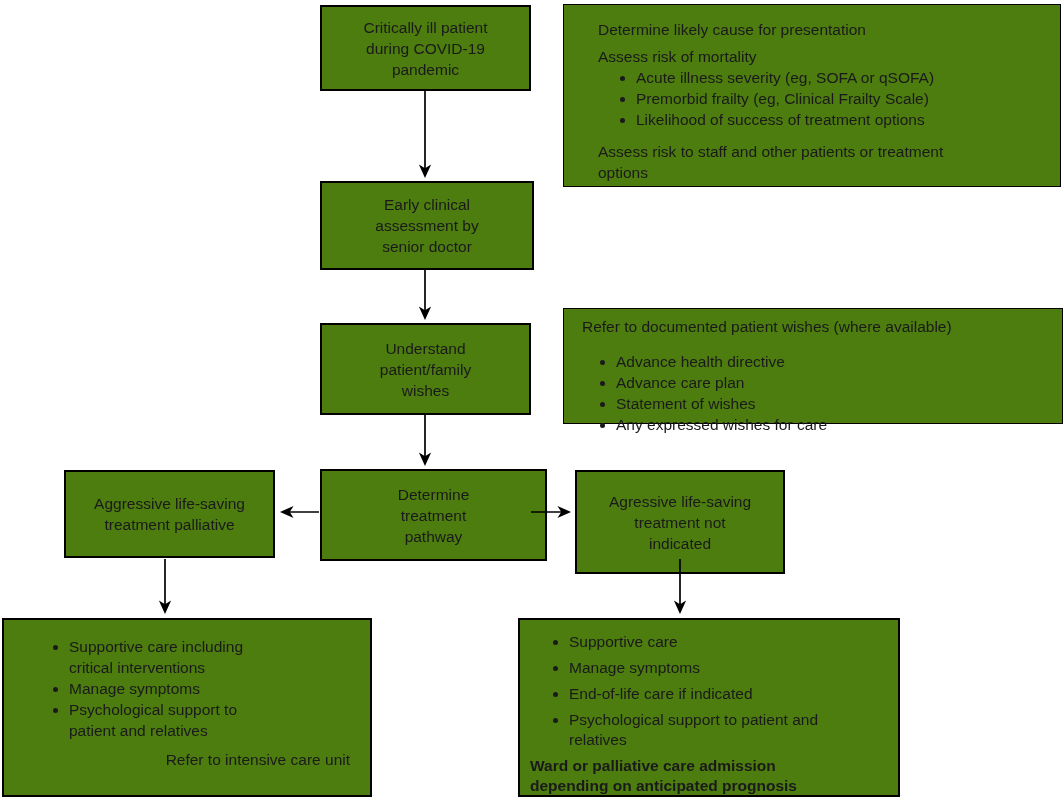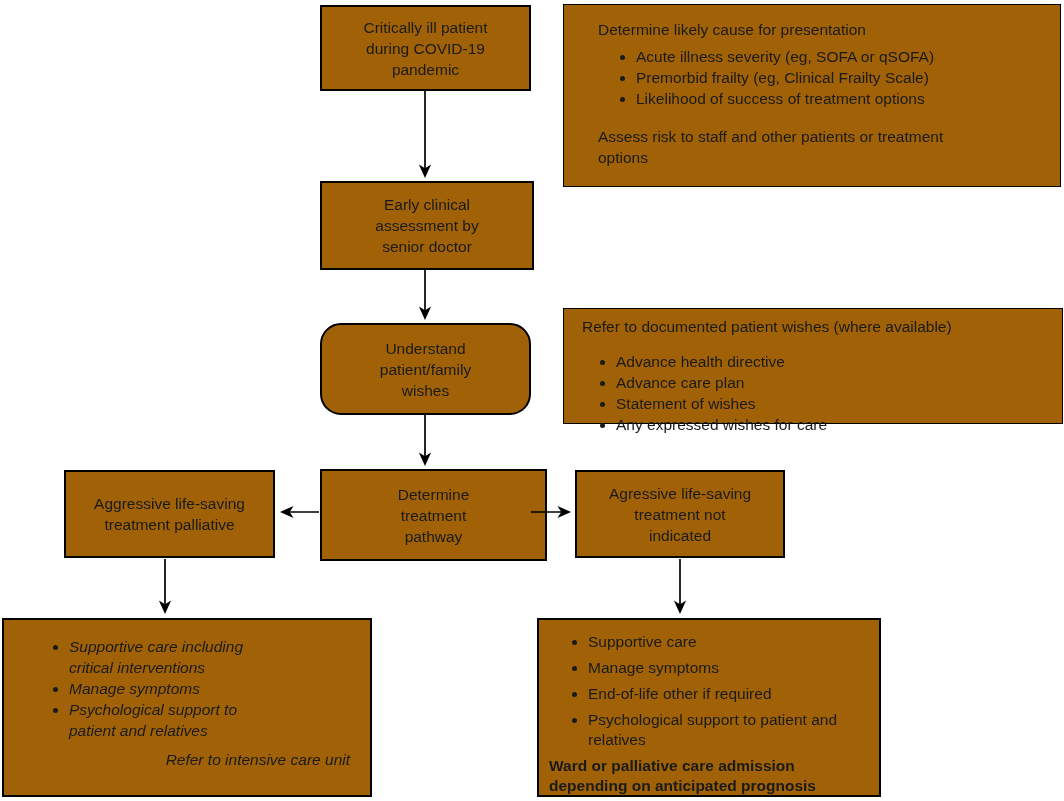--- a/index.html
+++ b/index.html
@@ -8,21 +8,21 @@
     width: 1064px;
     height: 801px;
     background: #ffffff;
     font-family: "Liberation Sans", sans-serif;
     color: #1a1a1a;
     overflow: hidden;
   }
   .box {
     position: absolute;
     box-sizing: border-box;
-    background: #a16207;
+    background: #4d7c0f;
     border: 2px solid #000000;
   }
   .node {
     display: flex;
     align-items: center;
     justify-content: center;
     text-align: center;
     white-space: pre-line;
     font-size: 15.5px;
     line-height: 21px;
@@ -32,21 +32,21 @@
     font-size: 15.5px;
     line-height: 21px;
   }
   .info p, .outcome p { margin: 0; white-space: pre-line; }
   .info ul, .outcome ul { margin: 0; list-style: disc; }
   .info li, .outcome li { white-space: pre-line; }
 
   
   .info-cause { padding: 14px 14px 0 34px; }
   .info-cause .p-lead { margin-bottom: 6px; }
-  .info-cause ul { padding-left: 38px; margin-bottom: 17px; }
+  .info-cause ul { padding-left: 38px; margin-bottom: 11px; }
   .info-cause .p-tail { margin-top: 0; }
 
   
   .info-wishes { padding: 7px 10px 0 18px; }
   .info-wishes ul { margin-top: 14px; padding-left: 34px; }
 
   
   .outcome { font-size: 15.5px; line-height: 21px; }
   .outcome-icu { padding: 16px 20px 0 35px; }
   .outcome-icu ul { padding-left: 30px; }
@@ -69,72 +69,73 @@
 <div class="canvas">
 
   <div class="box node" style="left:320px; top:5px; width:211px; height:86px;">Critically ill patient
 during COVID-19
 pandemic</div>
 
   <div class="box node" style="left:320px; top:181px; width:214px; height:89px;">Early clinical
 assessment by
 senior doctor</div>
 
-  <div class="box node" style="left:320px; top:323px; width:211px; height:92px;border-radius:21px;">Understand
+  <div class="box node" style="left:320px; top:323px; width:211px; height:92px;">Understand
 patient/family
 wishes</div>
 
   <div class="box node" style="left:320px; top:469px; width:227px; height:92px;">Determine
 treatment
 pathway</div>
 
   <div class="box node" style="left:64px; top:470px; width:211px; height:88px;">Aggressive life-saving
 treatment palliative</div>
 
-  <div class="box node" style="left:575px; top:470px; width:210px; height:88px;">Agressive life-saving
+  <div class="box node" style="left:575px; top:470px; width:210px; height:104px;">Agressive life-saving
 treatment not
 indicated</div>
 
   <div class="box info info-cause" style="left:563px; top:4px; width:498px; height:183px;">
     <p class="p-lead">Determine likely cause for presentation</p>
+    <p>Assess risk of mortality</p>
     <ul>
       <li>Acute illness severity (eg, SOFA or qSOFA)</li>
       <li>Premorbid frailty (eg, Clinical Frailty Scale)</li>
       <li>Likelihood of success of treatment options</li>
     </ul>
     <p class="p-tail">Assess risk to staff and other patients or treatment
 options</p>
   </div>
 
   <div class="box info info-wishes" style="left:563px; top:308px; width:500px; height:116px;">
     <p>Refer to documented patient wishes (where available)</p>
     <ul>
       <li>Advance health directive</li>
       <li>Advance care plan</li>
       <li>Statement of wishes</li>
       <li>Any expressed wishes for care</li>
     </ul>
   </div>
 
-  <div class="box outcome outcome-icu" style="left:2px; top:618px; width:370px; height:179px;font-style:italic;">
+  <div class="box outcome outcome-icu" style="left:2px; top:618px; width:370px; height:179px;">
     <ul>
       <li>Supportive care including
 critical interventions</li>
       <li>Manage symptoms</li>
       <li>Psychological support to
 patient and relatives</li>
     </ul>
     <p class="footer">Refer to intensive care unit</p>
   </div>
 
-  <div class="box outcome outcome-ward" style="left:518px; top:618px; width:344px; height:179px;margin-left:19px;">
+  <div class="box outcome outcome-ward" style="left:518px; top:618px; width:382px; height:179px;">
     <ul>
       <li>Supportive care</li>
       <li>Manage symptoms</li>
-      <li>End-of-life other if required</li>
+      <li>End-of-life care if indicated</li>
       <li>Psychological support to patient and
 relatives</li>
     </ul>
     <p class="footer">Ward or palliative care admission
 depending on anticipated prognosis</p>
   </div>
 
   <svg class="arrow-layer" viewBox="0 0 1064 801">
     <defs>
       <marker id="arrowhead" viewBox="0 0 10 10" refX="8.5" refY="5" markerWidth="8" markerHeight="8" orient="auto-start-reverse">

